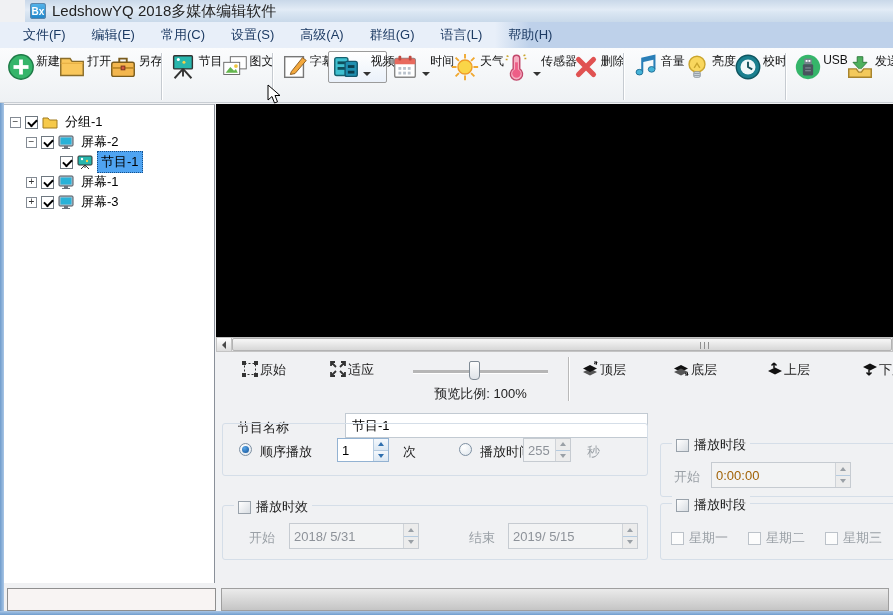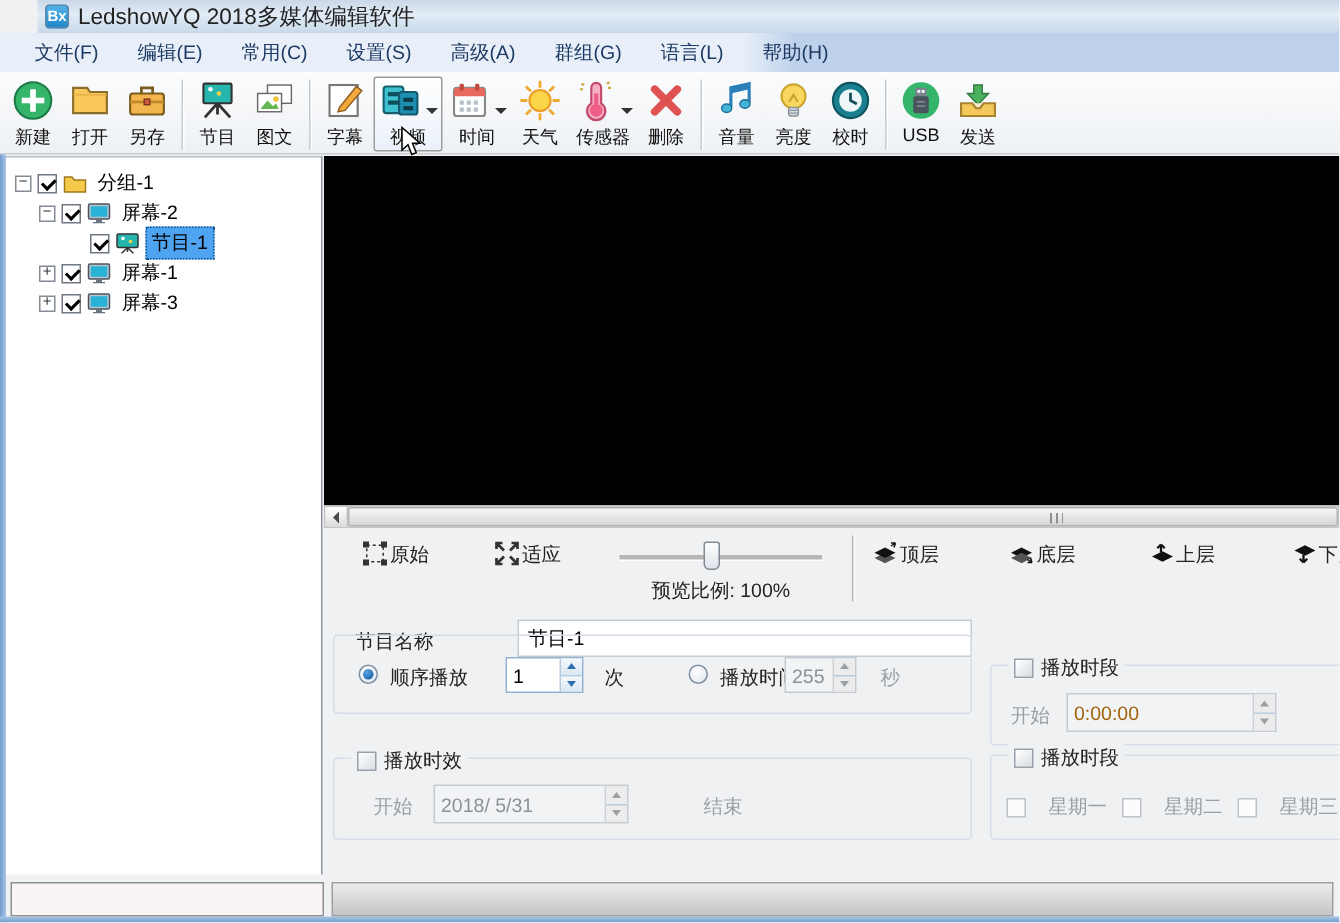--- a/index.html
+++ b/index.html
@@ -19,21 +19,21 @@
   
   .menubar { position:absolute; left:0; top:22px; width:893px; height:26px;
     background:linear-gradient(to right,#e8eff9 0px,#e8eff9 495px,#bed1ea 530px,#bed1ea 100%);
     display:flex; align-items:center; padding-left:10px; }
   .menu-item { padding:4px 13px; font-size:13px; color:#1c3a63; white-space:nowrap; }
 
   
   .toolbar { position:absolute; left:0; top:48px; width:893px; height:55px;
     background:linear-gradient(#fbfcfd,#eef1f4); border-bottom:1px solid #c9ced4;
     display:flex; align-items:flex-start; padding:3px 0 0 3px; }
-  .tbtn { display:flex; flex-direction:column; align-items:center; padding:1px 3px; min-width:38px; }
+  .tbtn { display:flex; flex-direction:row; align-items:flex-start; padding:1px 3px; min-width:38px; }
   .iconrow { display:flex; align-items:center; height:30px; }
   .ticon { width:30px; height:30px; }
   .ticon svg { width:30px; height:30px; display:block; }
   .tlabel { font-size:12px; color:#111; margin-top:1px; white-space:nowrap; }
   .dd { width:0; height:0; border-left:4px solid transparent; border-right:4px solid transparent;
     border-top:4px solid #333; margin-left:2px; margin-top:14px; }
   .tsep { width:1px; align-self:stretch; background:#c6cbd1; box-shadow:1px 0 0 #ffffff; margin:2px 4px; }
   .tbtn.hovered { border:1px solid #9b9b9b; border-radius:2px; background:linear-gradient(#ffffff,#eaf1fa); padding:0 2px; }
 
   
@@ -104,21 +104,21 @@
   .spin.dis .spin-val { color:#8d9299; }
   .spin-btns { width:15px; display:flex; flex-direction:column; border-left:1px solid #b5cbe0; }
   .spin.dis .spin-btns { border-left-color:#cfd3d8; }
   .sb { flex:1; display:flex; align-items:center; justify-content:center; background:linear-gradient(#f4f8fc,#dbe7f2); }
   .sb + .sb { border-top:1px solid #b5cbe0; }
   .spin.dis .sb { background:#ececec; }
   .tri-up { width:0; height:0; border-left:3px solid transparent; border-right:3px solid transparent; border-bottom:4px solid #2f6fae; }
   .tri-dn { width:0; height:0; border-left:3px solid transparent; border-right:3px solid transparent; border-top:4px solid #2f6fae; }
   .spin.dis .tri-up { border-bottom-color:#9aa0a6; }
   .spin.dis .tri-dn { border-top-color:#9aa0a6; }
-  .daycb { position:absolute; display:flex; align-items:center; gap:15px; font-size:13px; color:#9aa0a6; }
+  .daycb { position:absolute; display:flex; align-items:center; gap:5px; font-size:13px; color:#9aa0a6; }
   .daybox { width:13px; height:13px; border:1px solid #bcc2c9; background:#fcfcfc; }
 
   
   .status-left { position:absolute; left:7px; top:588px; width:209px; height:23px;
     background:#f8f4f3; border:1px solid #8f8f8f; }
   .status-right { position:absolute; left:221px; top:588px; width:668px; height:23px;
     background:linear-gradient(#ebebeb,#c5c5c5); border:1px solid #9f9f9f; }
 
   
   .cursor { position:absolute; left:267px; top:84px; width:16px; height:22px; z-index:60; }
@@ -577,20 +577,31 @@
       <span class="spin-btns">
           <span class="sb">
             <span class="tri-up"></span>
           </span>
           <span class="sb">
             <span class="tri-dn"></span>
           </span>
         </span>
     </div>
     <span class="flabel dis" style="left:246px;top:23px;position:absolute">结束</span>
+    <div class="spin dis" style="left:285px;top:17px;width:130px;height:26px">
+      <span class="spin-val">2019/ 5/15</span>
+      <span class="spin-btns">
+          <span class="sb">
+            <span class="tri-up"></span>
+          </span>
+          <span class="sb">
+            <span class="tri-dn"></span>
+          </span>
+        </span>
+    </div>
   </div>
 
   <div class="groupbox" style="left:660px;top:443px;width:245px;height:54px">
     <div class="legend">
       <span class="gcb"></span>
       <span>播放时段</span>
     </div>
     <span class="flabel dis" style="left:13px;top:24px;position:absolute">开始</span>
     <div class="spin dis" style="left:50px;top:18px;width:140px;height:26px">
       <span class="spin-val" style="color:#a16207">0:00:00</span>

